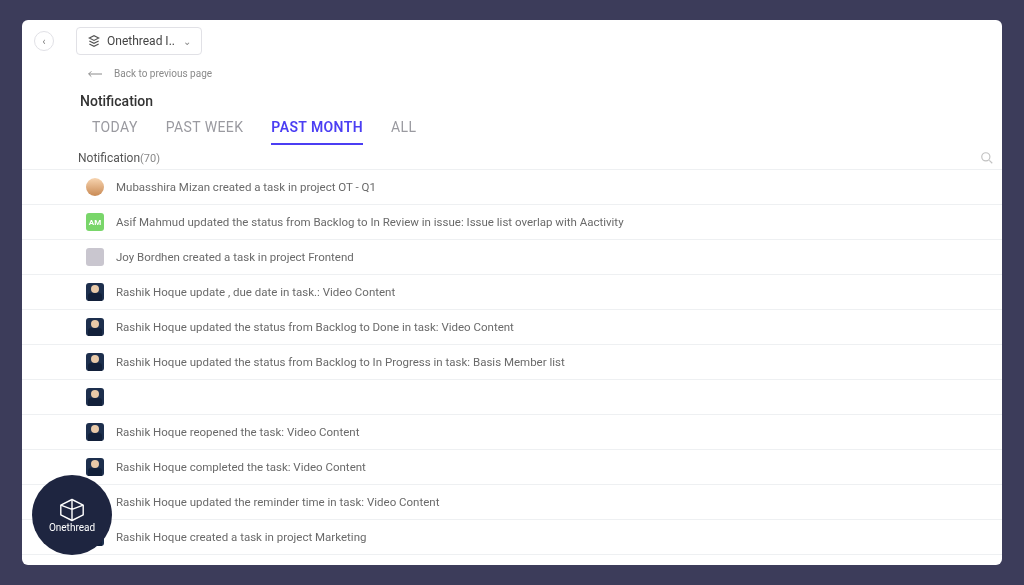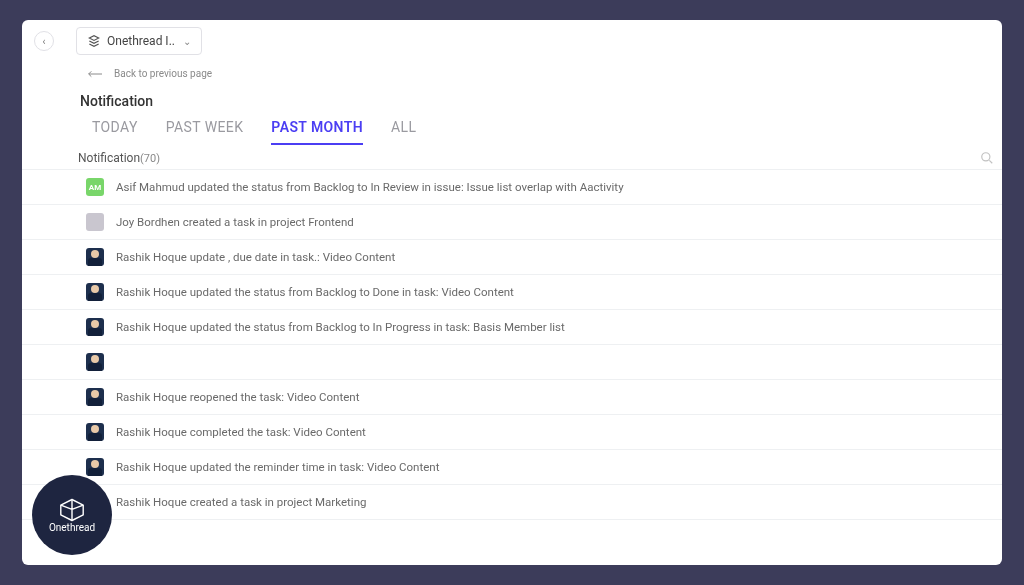--- a/index.html
+++ b/index.html
@@ -123,20 +123,24 @@
       <span>Notification</span><span class="count">(70)</span>
     </div>
     <svg class="search-icon" viewBox="0 0 24 24" fill="none" stroke="#777" stroke-width="2">
       <circle cx="10" cy="10" r="7"></circle>
         <path d="M21 21l-5-5"></path>
     </svg>
   </div>
 
   <div class="list">
       <div class="row">
+        <div class="avatar person"></div>
+        <div>Mubasshira Mizan created a task in project OT - Q1</div>
+      </div>
+      <div class="row">
         <div class="avatar am">AM</div>
         <div>Asif Mahmud updated the status from Backlog to In Review in issue: Issue list overlap with Aactivity</div>
       </div>
       <div class="row">
         <div class="avatar gray"></div>
         <div>Joy Bordhen created a task in project Frontend</div>
       </div>
       <div class="row">
         <div class="avatar suit"></div>
         <div>Rashik Hoque update , due date in task.: Video Content</div>

